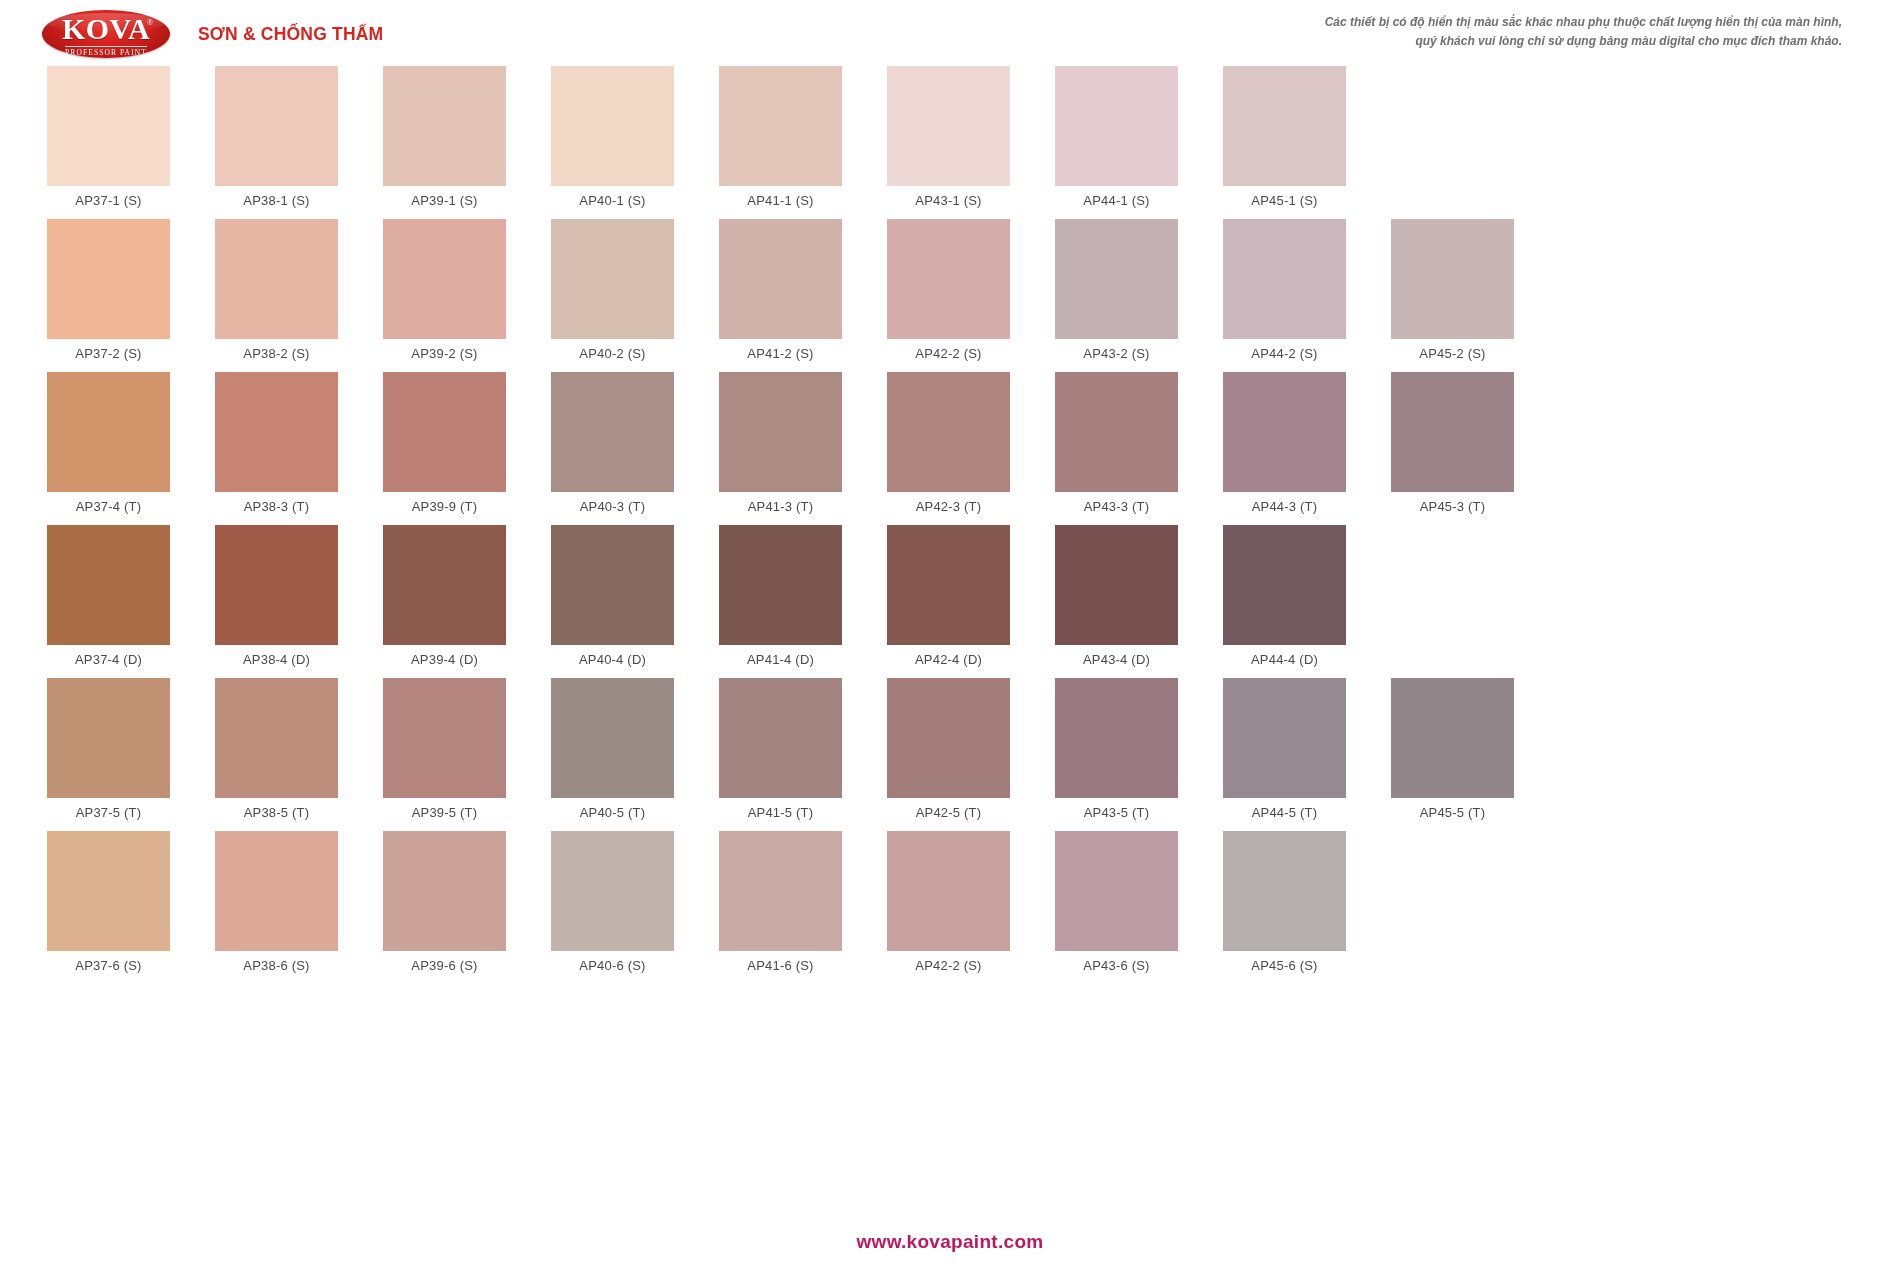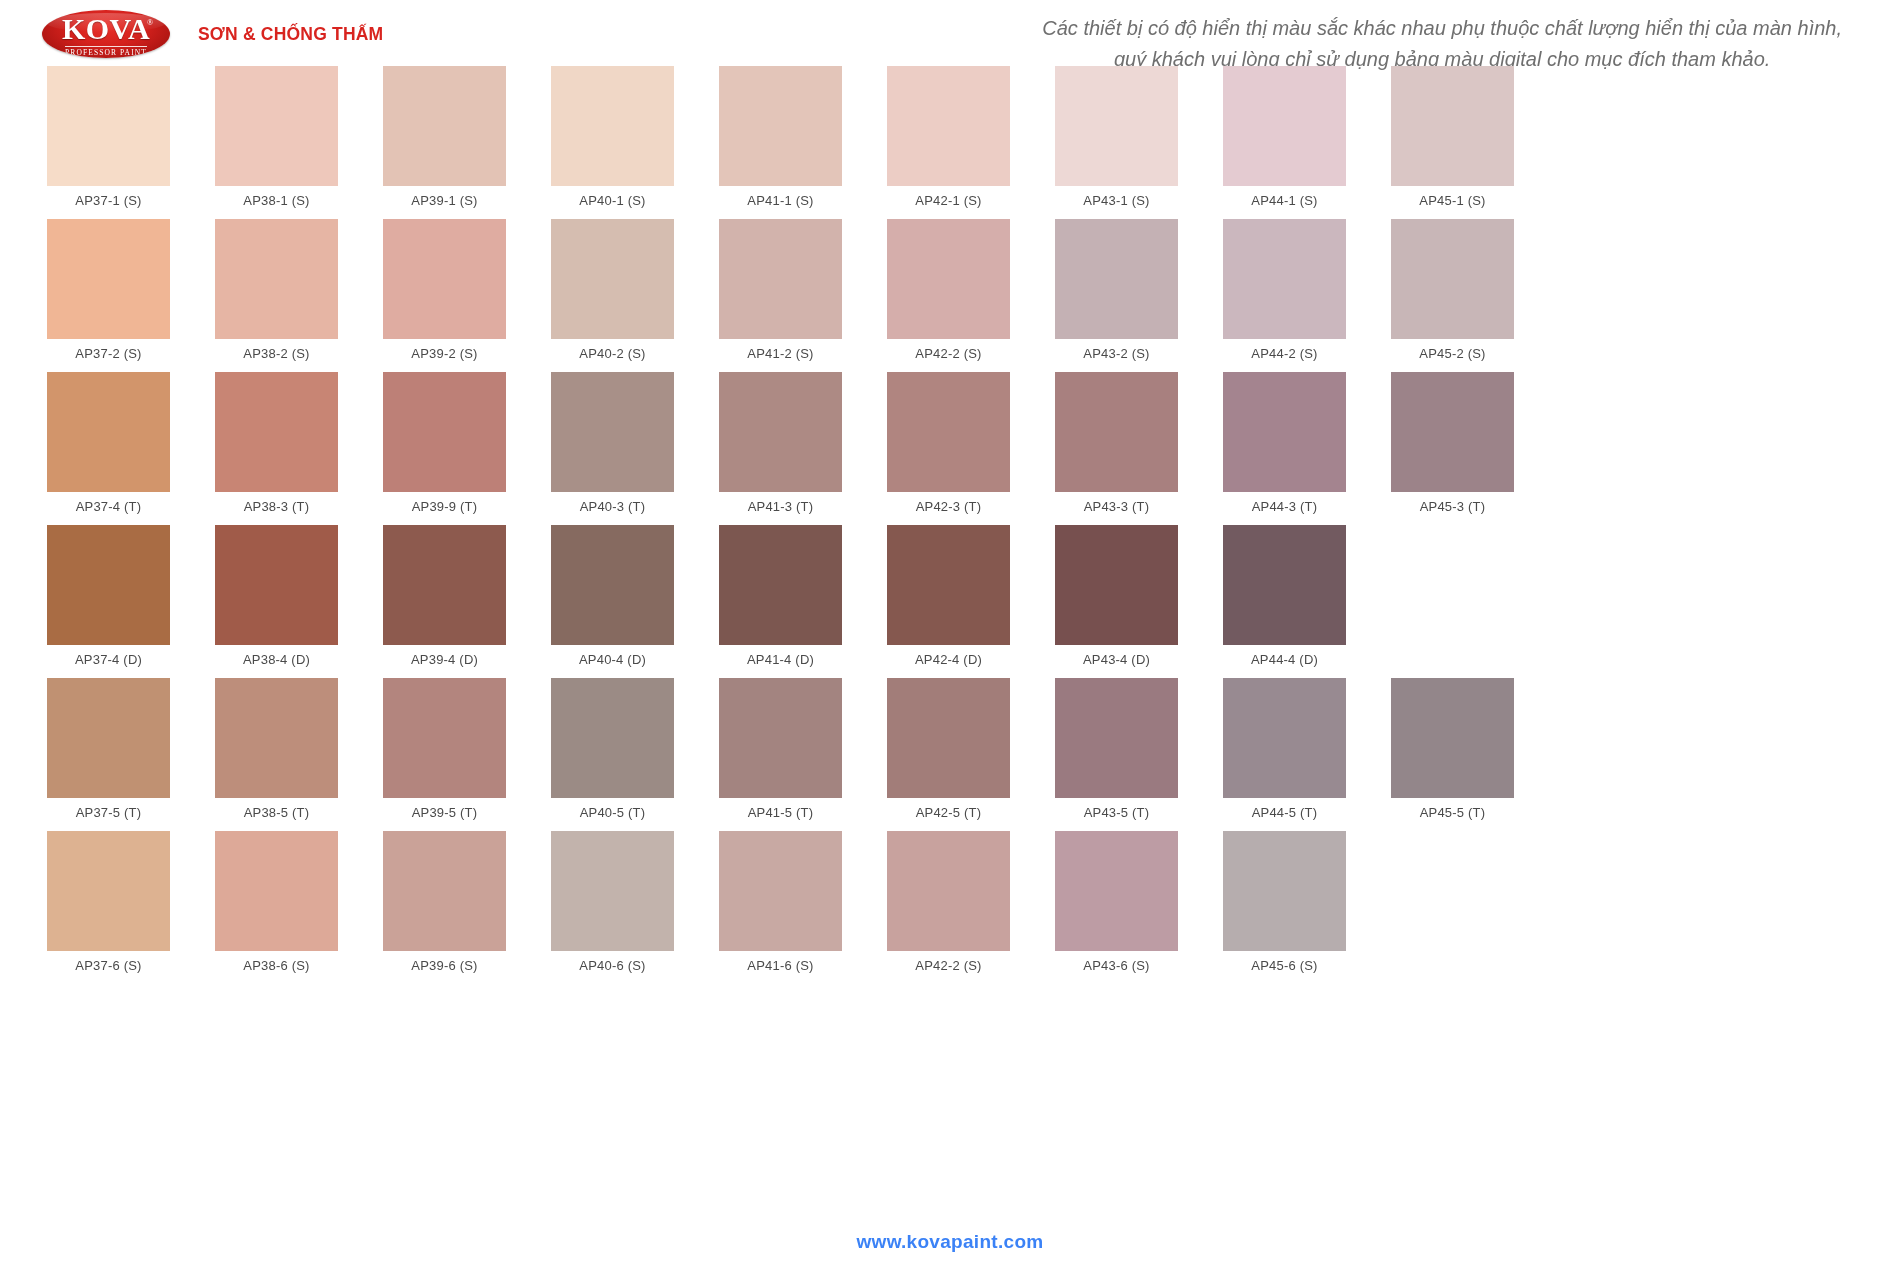--- a/index.html
+++ b/index.html
@@ -101,28 +101,29 @@
     margin-left: 28px;
     color: #d8241f;
     font-size: 17.5px;
     font-weight: bold;
     letter-spacing: 0.2px;
     white-space: nowrap;
   }
 
   #disclaimer {
     margin-left: auto;
-    text-align: center;
+    text-align: right;
     color: #6f6f6f;
-    font-size: 20px;
+    font-size: 12px;
     font-style: italic;
     line-height: 1.55;
     padding-top: 7px;
     padding-right: 30px;
     white-space: nowrap;
+    font-weight: bold;
   }
 
   
   #swatch-grid {
     position: absolute;
     left: 47px;
     top: 66px;
     width: 1806px;
   }
 
@@ -162,21 +163,21 @@
   
   #footer {
     position: absolute;
     left: 0;
     bottom: 12px;
     width: 1900px;
     text-align: center;
   }
 
   #footer-url {
-    color: #3b82f6;
+    color: #be185d;
     font-size: 19px;
     font-weight: bold;
     letter-spacing: 0.3px;
   }
 </style>
 </head>
 <body>
 
 <div id="page">
 
@@ -214,24 +215,20 @@
         </div>
         <div class="swatch-cell">
           <div class="swatch-chip" title="#f0d7c6" style="background-color: rgb(240, 215, 198);"></div>
           <div class="swatch-label">AP40-1 (S)</div>
         </div>
         <div class="swatch-cell">
           <div class="swatch-chip" title="#e3c5b9" style="background-color: rgb(227, 197, 185);"></div>
           <div class="swatch-label">AP41-1 (S)</div>
         </div>
         <div class="swatch-cell">
-          <div class="swatch-chip" title="#eccdc5" style="background-color: rgb(236, 205, 197);"></div>
-          <div class="swatch-label">AP42-1 (S)</div>
-        </div>
-        <div class="swatch-cell">
           <div class="swatch-chip" title="#edd8d5" style="background-color: rgb(237, 216, 213);"></div>
           <div class="swatch-label">AP43-1 (S)</div>
         </div>
         <div class="swatch-cell">
           <div class="swatch-chip" title="#e4cbd1" style="background-color: rgb(228, 203, 209);"></div>
           <div class="swatch-label">AP44-1 (S)</div>
         </div>
         <div class="swatch-cell">
           <div class="swatch-chip" title="#dac6c5" style="background-color: rgb(218, 198, 197);"></div>
           <div class="swatch-label">AP45-1 (S)</div>

